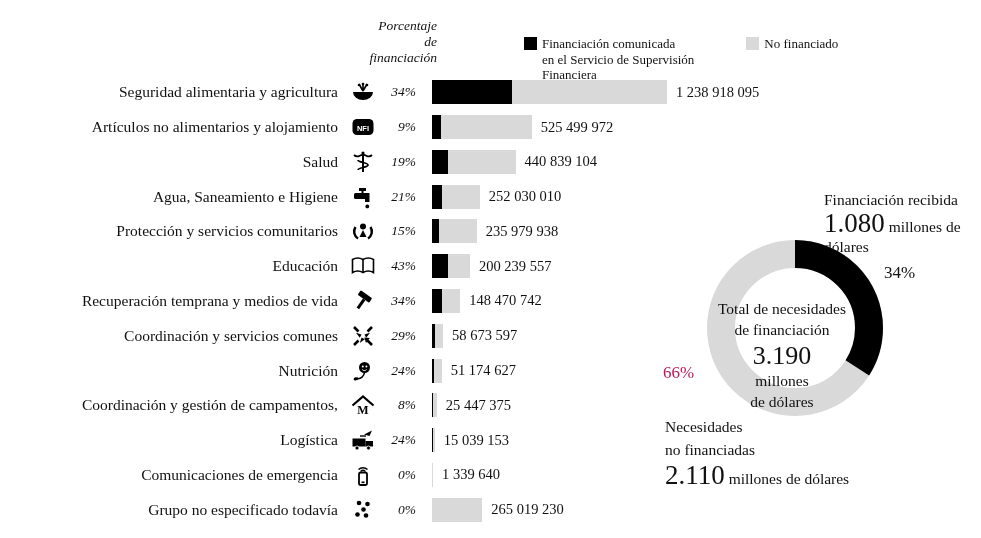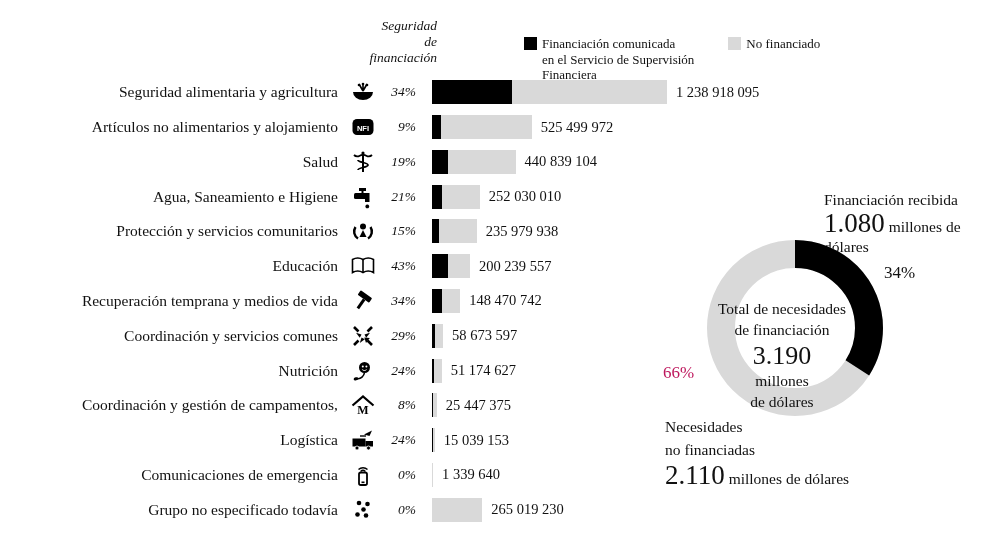--- a/index.html
+++ b/index.html
@@ -7,21 +7,21 @@
     position:relative;width:981px;height:538px;background:#fff;overflow:hidden;
     font-family:"Liberation Serif", serif;color:#111;
   }
   
   .col-header{
     position:absolute;left:330px;top:18px;width:107px;text-align:right;
     font-style:italic;font-size:13.5px;line-height:1.2;white-space:pre-line;
   }
   .legend{position:absolute;left:524px;top:36px;display:flex;align-items:flex-start;}
   .legend-item{display:flex;align-items:flex-start;font-size:13px;line-height:1.2;}
-  .legend-item + .legend-item{margin-left:34px;}
+  .legend-item + .legend-item{margin-left:52px;}
   .swatch{display:inline-block;width:13px;height:13px;margin:1px 5px 0 0;flex:0 0 auto;}
   .legend-label{white-space:pre-line;}
   .rows{position:absolute;left:0;top:75px;width:981px;}
   .row{display:flex;align-items:center;height:34.77px;}
   .row .label{width:346px;box-sizing:border-box;padding-right:8px;text-align:right;
     font-size:15.5px;white-space:nowrap;}
   .row .icon{width:34px;height:26px;display:flex;align-items:center;justify-content:center;flex:0 0 auto;}
   .row .icon svg{display:block;}
   .row .pct{width:44px;box-sizing:border-box;padding-right:8px;text-align:right;
     font-style:italic;font-size:13.5px;flex:0 0 auto;}
@@ -37,21 +37,21 @@
   .center-text{position:absolute;left:699px;top:299px;width:166px;text-align:center;
     font-size:15.5px;line-height:1.35;}
   .center-amount{font-size:26px;line-height:1.15;}
   .unfunded-block{position:absolute;left:665px;top:415px;font-size:15.5px;line-height:1.5;}
 </style>
 </head>
 <body>
 
 <div class="canvas">
 
-  <div class="col-header">Seguridad
+  <div class="col-header">Porcentaje
 de
 financiación</div>
 
   <div class="legend">
     <div class="legend-item">
       <span class="swatch" id="swatch-funded" style="background: rgb(0, 0, 0);"></span>
       <span class="legend-label">Financiación comunicada
 en el Servicio de Supervisión
 Financiera</span>
     </div>

